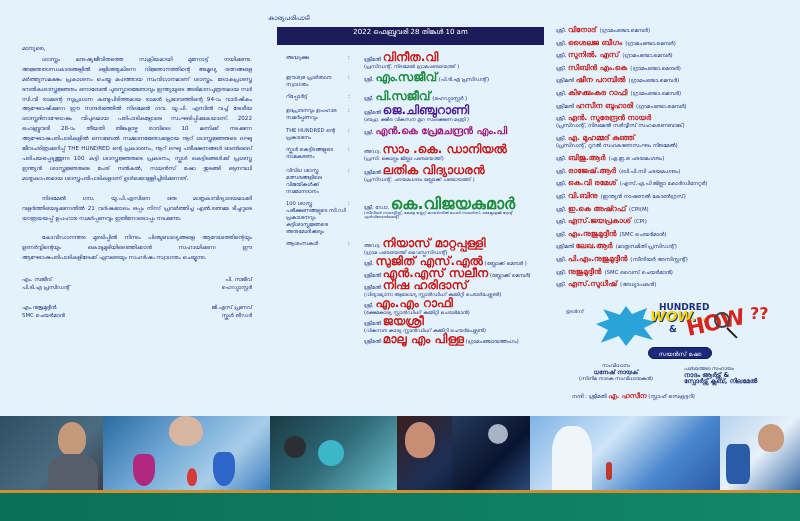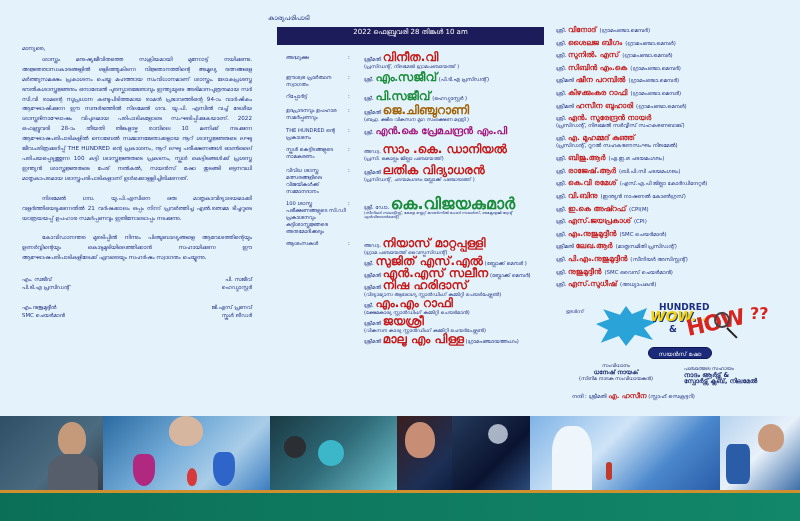--- a/index.html
+++ b/index.html
@@ -33,21 +33,21 @@
   .date-banner {
     background: #1c1c5a; color: #fff; font-size: 7px; text-align: center;
     height: 18px; line-height: 11px; margin: 1px 0 0 0; width: 267px; margin-left: 9px;
   }
   .program { margin-top: 9px; }
   .prog-row { display: flex; font-size: 5.2px; line-height: 7px; color: #1e2f80; margin-bottom: 5px; }
   .prog-role { width: 80px; padding-left: 18px; }
   .prog-colon { width: 16px; }
   .prog-body { flex: 1; }
   .prog-name { font-weight: bold; font-size: 12px; color: #c41a1a; }
-  .prog-name.big { font-size: 12px; color: #a16207; }
+  .prog-name.big { font-size: 12px; color: #4c1d95; }
   .prog-name.green { color: #1a8c3c; font-family: Liberation Serif, serif; }
   .prog-name.greenbig { color: #1a8c3c; font-size: 16px; }
   .prog-name.magenta { color: #a0137a; font-size: 10px; }
   .prog-sub { display: block; font-size: 5px; line-height: 6.2px; }
   .prog-sub.tiny { font-size: 3.8px; line-height: 4.5px; }
   .extra-rows .prog-row { margin-bottom: 3px; }
 
   
   .right-col { position: absolute; left: 556px; top: 24px; width: 240px; }
   .r-row { font-size: 5.4px; line-height: 12.6px; color: #1e2f80; white-space: nowrap; }

